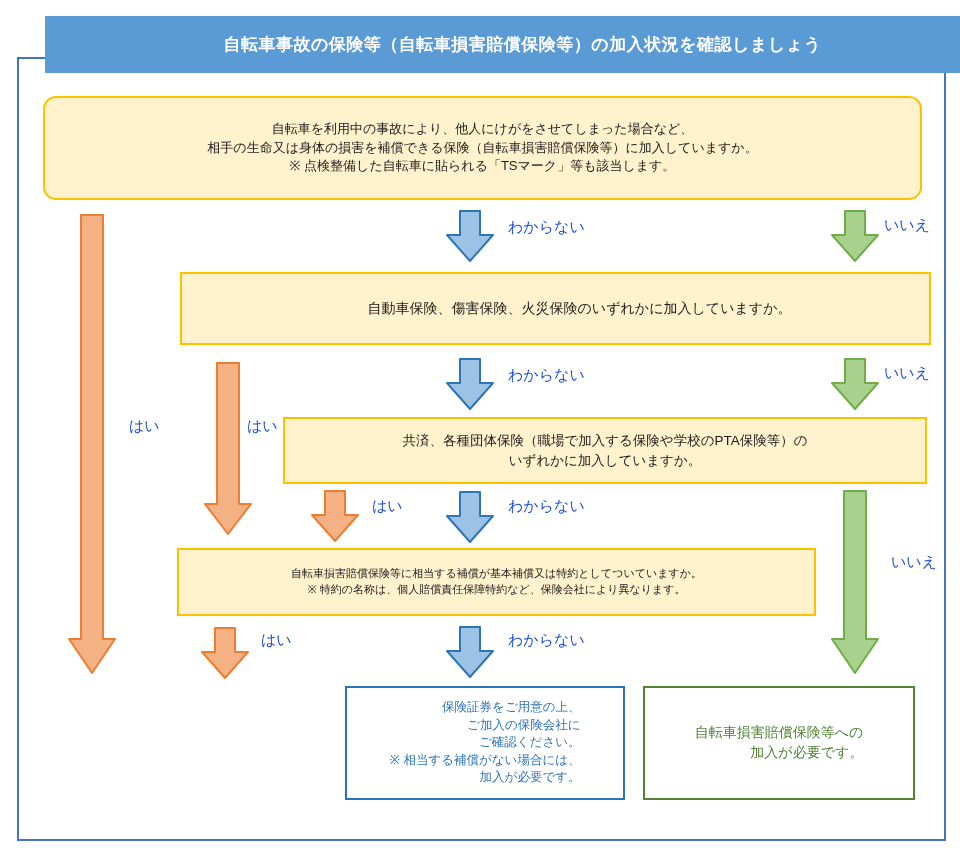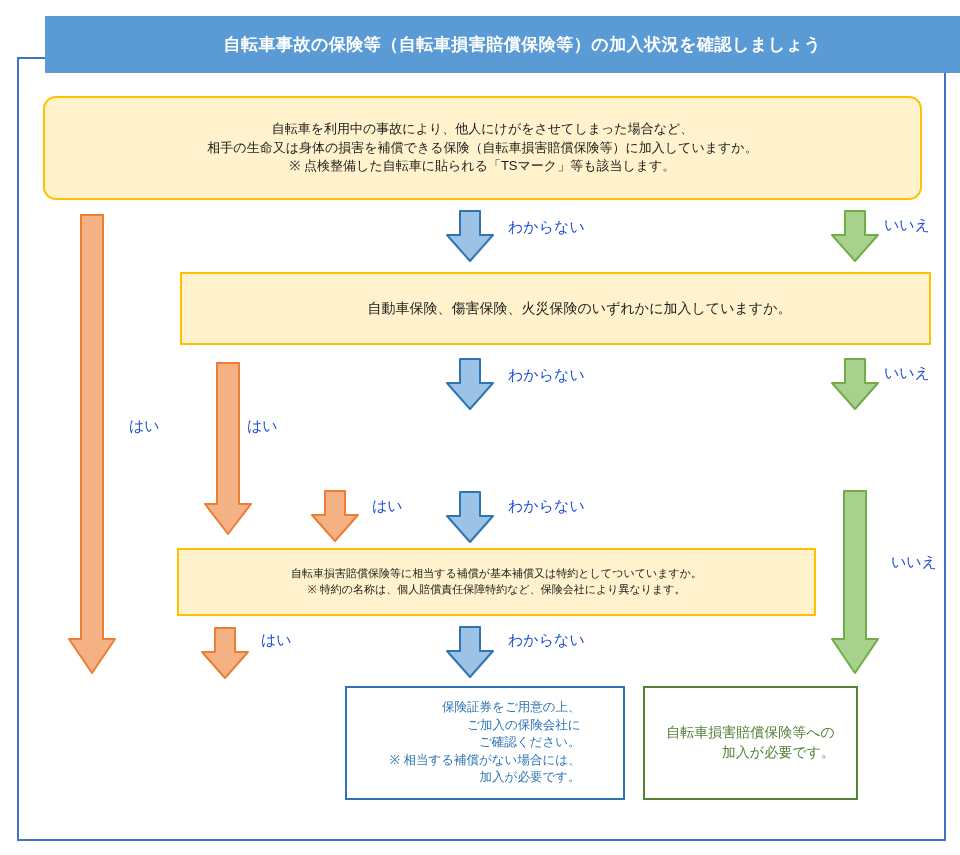--- a/index.html
+++ b/index.html
@@ -23,21 +23,21 @@
   #q4{left:177px;top:548px;width:635px;height:64px;}
   #q4 .qtext{font-size:11px;}
 
   .rbox{position:absolute;top:686px;height:114px;background:#ffffff;
     display:flex;align-items:center;justify-content:center;text-align:center;box-sizing:border-box;}
   .rbox .rtext{white-space:pre-line;line-height:1.4;text-align:right;}
   #r1{left:45px;width:273px;border:2px solid #C55A11;}
   #r1 .rtext{color:#C55A11;font-size:14px;}
   #r2{left:345px;width:280px;border:2px solid #2E74B5;}
   #r2 .rtext{color:#2E74B5;font-size:12.5px;}
-  #r3{left:643px;width:215px;border:2px solid #538135;}
+  #r3{left:643px;width:272px;border:2px solid #538135;}
   #r3 .rtext{color:#538135;font-size:14px;}
 
   .arrow{position:absolute;line-height:0;}
   .arrow svg{display:block;}
   .arrow polygon{stroke-width:2;stroke-linejoin:round;}
   .arrow.orange polygon{fill:#F4B183;stroke:#ED7D31;}
   .arrow.blue polygon{fill:#9CC3E5;stroke:#2E75B6;}
   .arrow.green polygon{fill:#A9D18E;stroke:#70AD47;}
 
   .alabel{position:absolute;color:#1d4ed8;font-size:15px;white-space:nowrap;}
@@ -53,20 +53,24 @@
     <span class="title">自転車事故の保険等（自転車損害賠償保険等）の加入状況を確認しましょう</span>
   </div>
 
   <div class="qbox" id="q1">
     <span class="qtext">自転車を利用中の事故により、他人にけがをさせてしまった場合など、
 相手の生命又は身体の損害を補償できる保険（自転車損害賠償保険等）に加入していますか。
 ※ 点検整備した自転車に貼られる「TSマーク」等も該当します。</span>
   </div>
   <div class="qbox" id="q2">
     <span class="qtext">自動車保険、傷害保険、火災保険のいずれかに加入していますか。</span>
+  </div>
+  <div class="qbox" id="q3">
+    <span class="qtext">共済、各種団体保険（職場で加入する保険や学校のPTA保険等）の
+いずれかに加入していますか。</span>
   </div>
   <div class="qbox" id="q4">
     <span class="qtext">自転車損害賠償保険等に相当する補償が基本補償又は特約としてついていますか。
 ※ 特約の名称は、個人賠償責任保障特約など、保険会社により異なります。</span>
   </div>
 
   <div class="arrow orange" style="left:68px;top:214px;">
     <svg width="48" height="461" viewBox="0 0 48 461" aria-hidden="true">
       <polygon points="13,1 35,1 35,425 47,425 24,459 1,425 13,425"></polygon>
     </svg>

